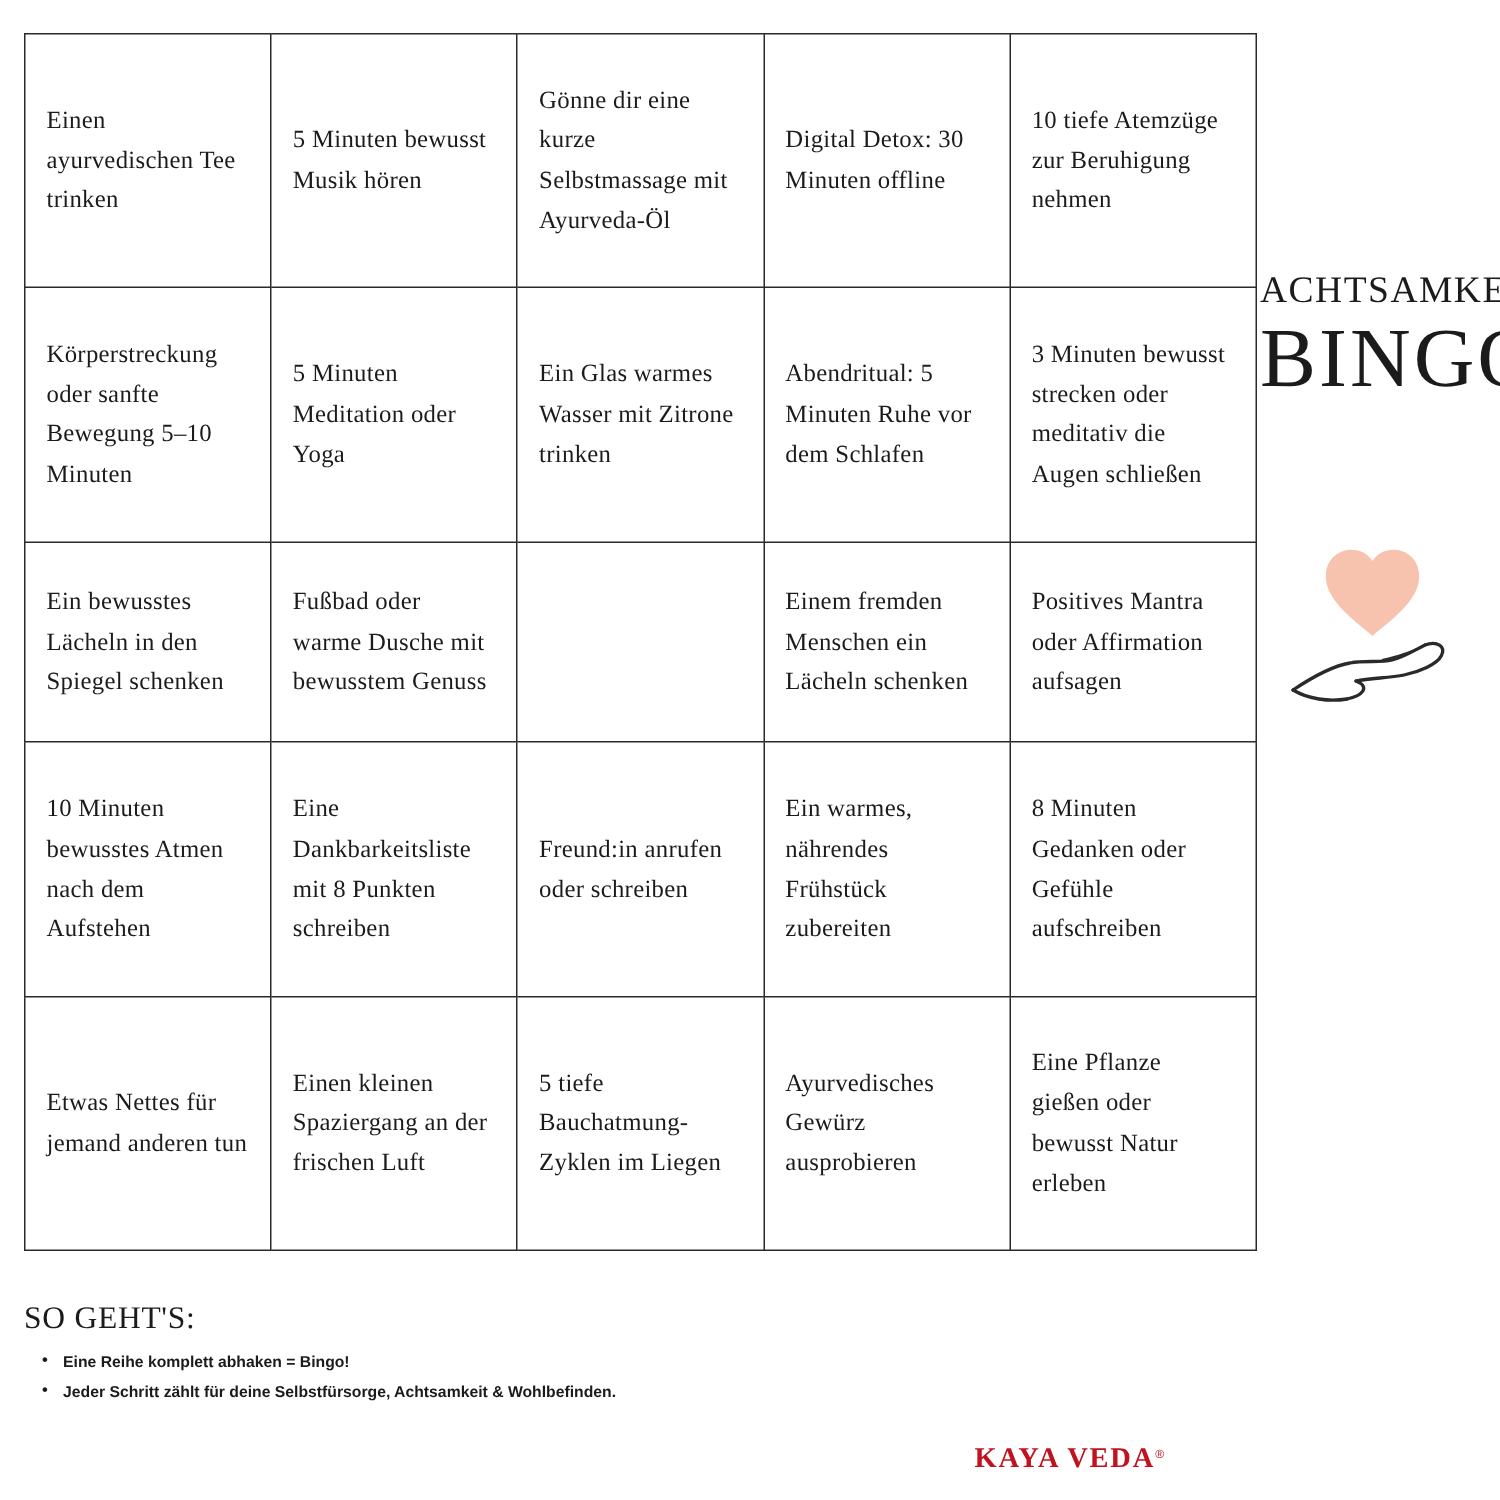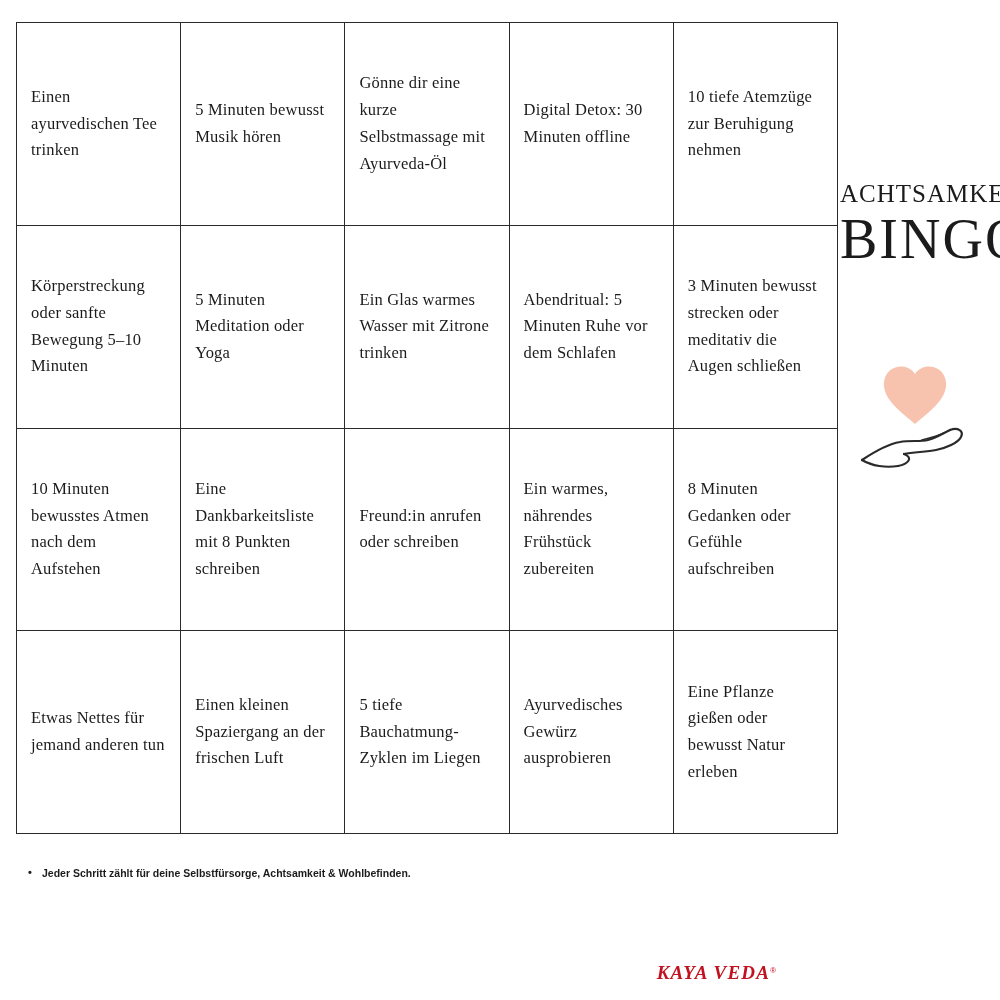--- a/index.html
+++ b/index.html
@@ -119,21 +119,20 @@
     top: -1px;
     font-size: 11px;
   }
 
   
   .logo {
     position: absolute;
     right: 14px;
     bottom: 16px;
     text-align: left;
-    font-style: italic;
   }
   .logo-text {
     font-family: "Liberation Serif", serif;
     font-size: 19px;
     font-weight: bold;
     letter-spacing: 1.2px;
     color: #c1121f;
     display: inline-block;
   }
   .logo-reg {
@@ -158,20 +157,27 @@
         <td>10 tiefe Atemzüge zur Beruhigung nehmen</td>
       </tr>
       <tr>
         <td>Körperstreckung oder sanfte Bewegung 5–10 Minuten</td>
         <td>5 Minuten Meditation oder Yoga</td>
         <td>Ein Glas warmes Wasser mit Zitrone trinken</td>
         <td>Abendritual: 5 Minuten Ruhe vor dem Schlafen</td>
         <td>3 Minuten bewusst strecken oder meditativ die Augen schließen</td>
       </tr>
       <tr>
+        <td>Ein bewusstes Lächeln in den Spiegel schenken</td>
+        <td>Fußbad oder warme Dusche mit bewusstem Genuss</td>
+        <td class="free"></td>
+        <td>Einem fremden Menschen ein Lächeln schenken</td>
+        <td>Positives Mantra oder Affirmation aufsagen</td>
+      </tr>
+      <tr>
         <td>10 Minuten bewusstes Atmen nach dem Aufstehen</td>
         <td>Eine Dankbarkeitsliste mit 8 Punkten schreiben</td>
         <td>Freund:in anrufen oder schreiben</td>
         <td>Ein warmes, nährendes Frühstück zubereiten</td>
         <td>8 Minuten Gedanken oder Gefühle aufschreiben</td>
       </tr>
       <tr>
         <td>Etwas Nettes für jemand anderen tun</td>
         <td>Einen kleinen Spaziergang an der frischen Luft</td>
         <td>5 tiefe Bauchatmung-Zyklen im Liegen</td>
@@ -192,21 +198,23 @@
       <path d="M57 18 C50 6, 28 8, 26 26 C24 44, 46 58, 57 68 C68 58, 90 44, 88 26 C86 8, 64 6, 57 18 Z" fill="#f8c3ae"></path>
       <path d="M4 104 C16 96, 30 88, 42 86 C52 84, 62 86, 70 84 C78 82, 84 78, 92 74" fill="none" stroke="#2a2a2a" stroke-width="2.2" stroke-linecap="round"></path>
       <path d="M92 74 C100 71, 106 75, 103 81 C100 87, 88 92, 78 94 C68 96, 56 96, 46 98" fill="none" stroke="#2a2a2a" stroke-width="2.2" stroke-linecap="round"></path>
       <path d="M4 104 C14 110, 28 112, 40 110" fill="none" stroke="#2a2a2a" stroke-width="2.2" stroke-linecap="round"></path>
       <path d="M40 110 C50 108, 56 102, 46 98" fill="none" stroke="#2a2a2a" stroke-width="2.2" stroke-linecap="round"></path>
       <path d="M64 84 C72 82, 80 80, 86 77" fill="none" stroke="#2a2a2a" stroke-width="1.6" stroke-linecap="round"></path>
     </svg>
   </div>
 
   <div class="howto">
+    <div class="howto-title">SO GEHT'S:</div>
     <ul>
+      <li>Eine Reihe komplett abhaken = Bingo!</li>
       <li>Jeder Schritt zählt für deine Selbstfürsorge, Achtsamkeit &amp; Wohlbefinden.</li>
     </ul>
   </div>
 
   <div class="logo">
     <span class="logo-text">KAYA VEDA</span><span class="logo-reg">®</span>
   </div>
 
 </div>
 

